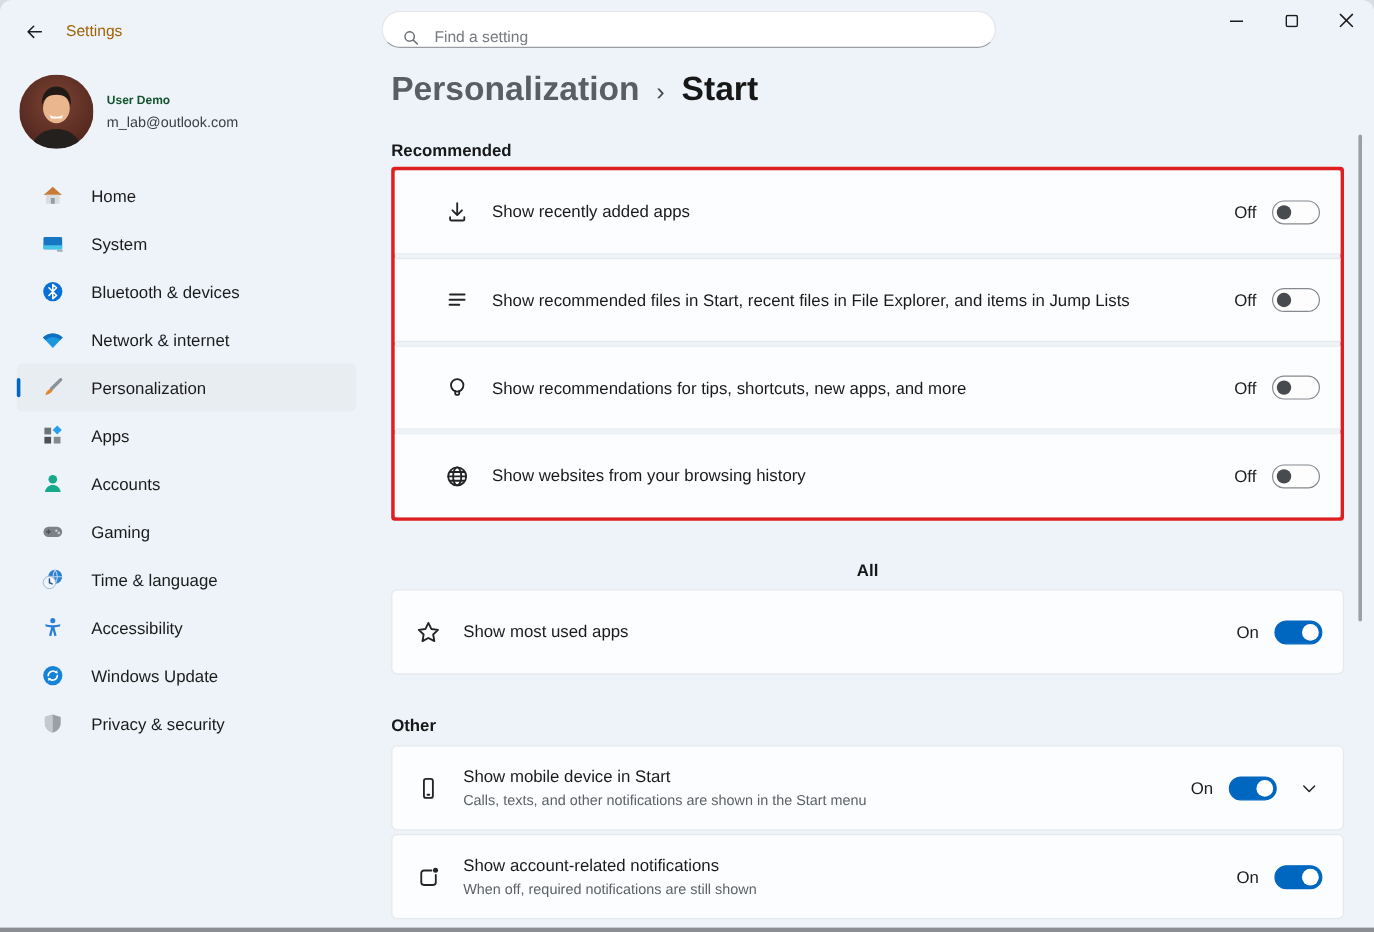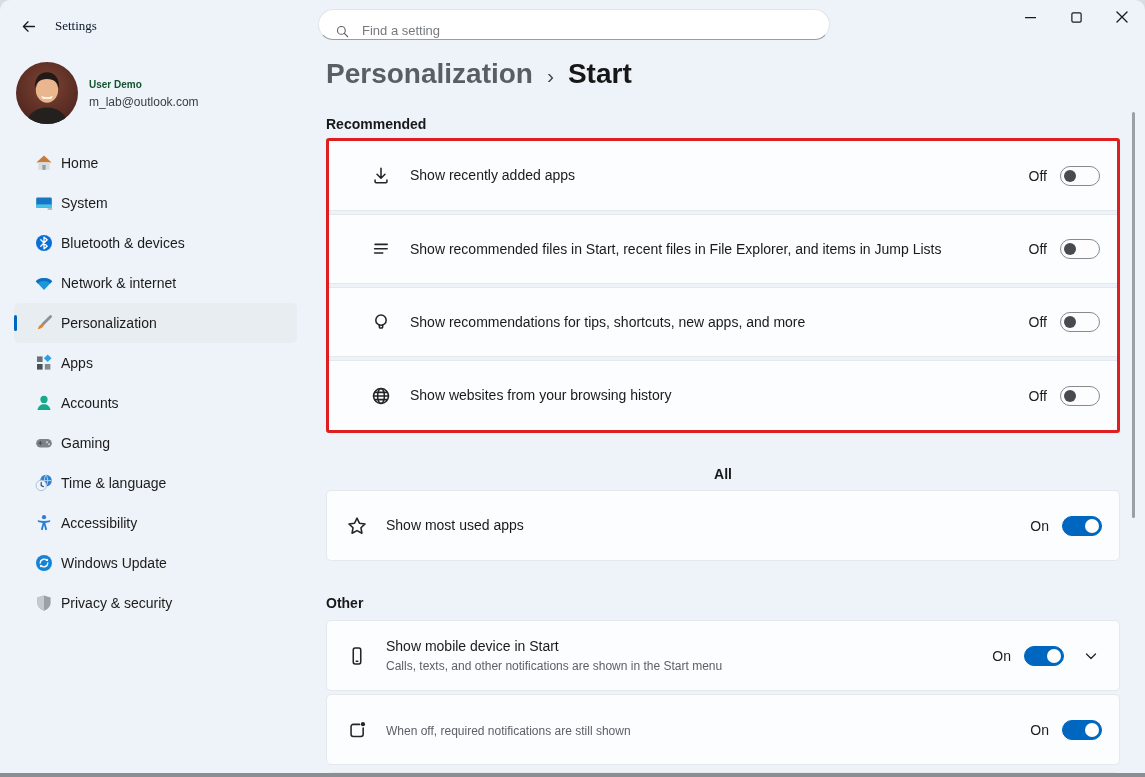--- a/index.html
+++ b/index.html
@@ -2,39 +2,39 @@
 <html style="--accent: #0067c0; --highlight: #df1f1f;"><head>
 <meta charset="utf-8">
 <style>
   html,body{margin:0;padding:0;background:#d8dde2;font-family:"Liberation Sans",sans-serif;}
   .screen{position:relative;width:1145px;height:777px;background:#edf3f9;overflow:hidden;
           border-radius:10px 10px 0 0;color:#1a1a1a;}
 
   
   .back-btn{position:absolute;left:14px;top:13px;width:28px;height:26px;display:flex;
             align-items:center;justify-content:center;border-radius:5px;cursor:pointer;}
-  .app-title{position:absolute;left:55px;top:18px;font-size:13px;color:#0f172a;font-family:Liberation Serif, serif;}
+  .app-title{position:absolute;left:55px;top:18px;font-size:13px;color:#a16207;}
   .search-box{position:absolute;left:318px;top:9px;width:512px;height:31px;background:#ffffff;
               border:1px solid #e3e5e8;border-bottom:1px solid #999da2;border-radius:17px;
               display:flex;align-items:flex-end;box-sizing:border-box;padding:0 12px;}
   .search-box svg{flex:0 0 auto;margin:0 10px 0 4px;}
   .search-box input{border:none;outline:none;flex:1;font-size:13px;color:#1a1a1a;background:transparent;
                     font-family:"Liberation Sans",sans-serif;}
   .search-box input::placeholder{color:#767a7e;}
   .win-controls{position:absolute;right:0;top:0;display:flex;}
   .win-btn{width:46px;height:34px;display:flex;align-items:center;justify-content:center;cursor:pointer;}
 
   
   .profile{position:absolute;left:16px;top:62px;display:flex;align-items:center;gap:11px;width:280px;cursor:pointer;}
   .avatar{width:62px;height:62px;border-radius:50%;overflow:hidden;flex:0 0 auto;}
   .profile-name{font-size:10px;font-weight:bold;color:#14532d;line-height:18px;}
   .profile-email{font-size:12px;color:#3c4043;line-height:16px;}
   .nav{position:absolute;left:14px;top:143px;width:283px;}
   .nav-item{position:relative;height:40px;display:flex;align-items:center;border-radius:5px;
-            padding-left:20px;gap:7px;cursor:pointer;box-sizing:border-box;}
+            padding-left:20px;gap:22px;cursor:pointer;box-sizing:border-box;}
   .nav-item.selected{background:#e8edf2;}
   .nav-item .sel-pill{position:absolute;left:0;top:12px;width:3px;height:16px;border-radius:2px;
                       background:var(--accent,#0067c0);}
   .nav-label{font-size:14px;color:#1b1b1b;}
   .nav-item .icn{width:20px;height:20px;display:flex;}
 
   
   .main{position:absolute;left:326px;top:0;width:794px;}
   .breadcrumb{margin-top:56px;display:flex;align-items:baseline;font-size:28px;font-weight:600;line-height:36px;}
   .crumb-parent{color:#595e63;cursor:pointer;}
@@ -364,20 +364,21 @@
             </span>
           </div>
           <div class="card">
             <span class="row-icn">
               <svg viewBox="0 0 20 20" width="22" height="22">
                 <path d="M12.3 4.9H6.6a2 2 0 0 0-2 2v7a2 2 0 0 0 2 2h7a2 2 0 0 0 2-2V8.2" stroke="#222426" stroke-width="1.4" fill="none" stroke-linecap="round" stroke-linejoin="round"></path>
                 <circle cx="15.4" cy="4.7" r="1.9" fill="#222426"></circle>
               </svg>
             </span>
             <div class="row-text">
+              <div class="row-label">Show account-related notifications</div>
               <div class="row-sub">When off, required notifications are still shown</div>
             </div>
             <span class="state">On</span>
             <div class="toggle on">
               <div class="knob"></div>
             </div>
           </div>
         </div>
       </div>
     <div class="partial-card"></div>

